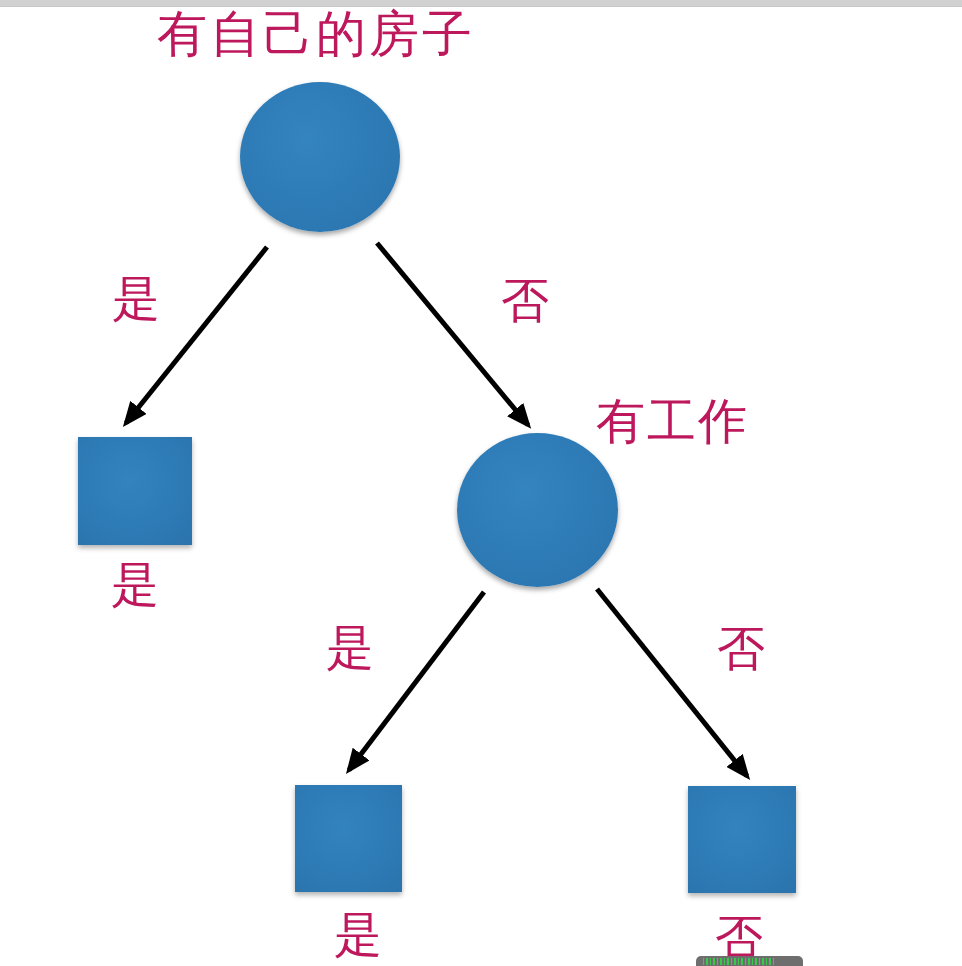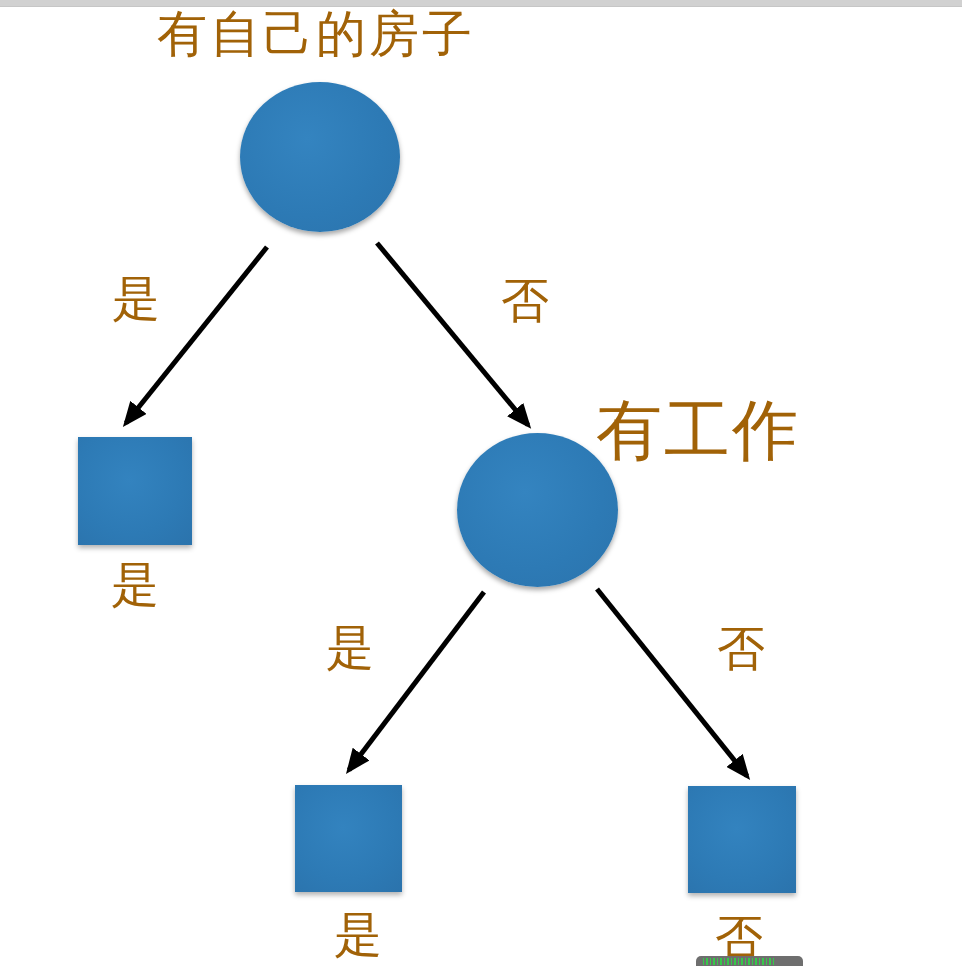--- a/index.html
+++ b/index.html
@@ -17,33 +17,33 @@
   }
   .top-bar {
     position: absolute;
     left: 0; top: 0;
     width: 962px; height: 6px;
     background: #d1d1d1;
     border-bottom: 1px solid #c6c6c6;
   }
   .node-label, .edge-label, .leaf-label, .title-label {
     position: absolute;
-    color: #a16207;
+    color: #be185d;
     white-space: nowrap;
     line-height: 1.06;
     user-select: none;
   }
   .title-label {
     left: 157px; top: 8px;
     font-size: 50px;
     letter-spacing: 3px;
   }
   .job-label {
     left: 596px; top: 396px;
-    font-size: 66px;
+    font-size: 49px;
     letter-spacing: 2px;
   }
   .edge-label { font-size: 48px; }
   .edge-root-yes { left: 112px; top: 274px; }
   .edge-root-no  { left: 501px; top: 276px; }
   .edge-job-yes  { left: 326px; top: 623px; }
   .edge-job-no   { left: 717px; top: 624px; }
   .leaf-label { font-size: 48px; }
   .leaf-house-yes { left: 111px; top: 560px; }
   .leaf-job-yes   { left: 334px; top: 910px; }

